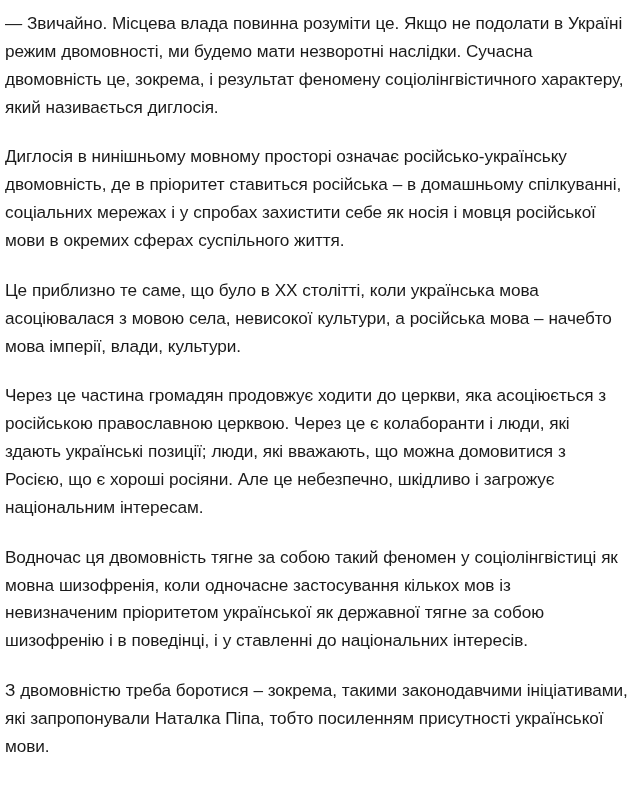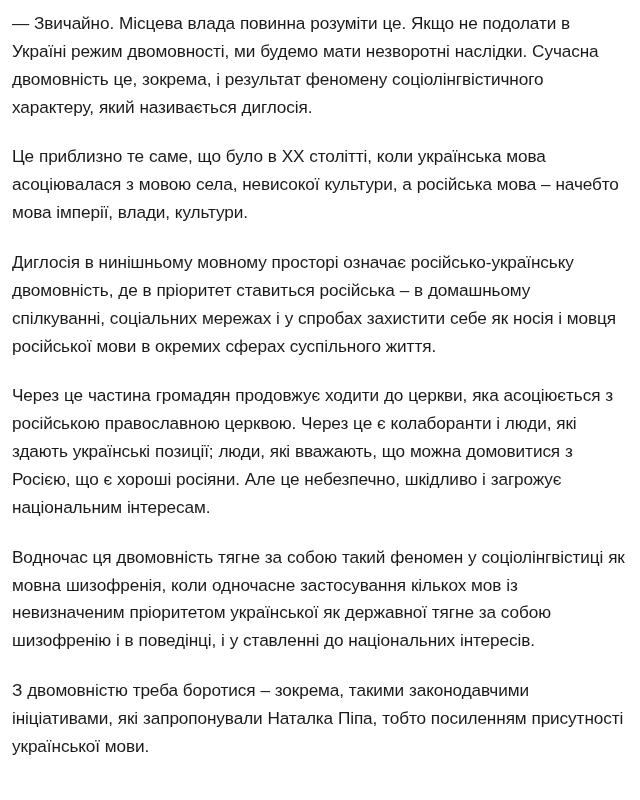--- a/index.html
+++ b/index.html
@@ -11,38 +11,38 @@
     width: 640px;
     height: 800px;
     font-family: "Liberation Sans", sans-serif;
     color: #1a1a1a;
     overflow: hidden;
   }
   .article {
     box-sizing: border-box;
     width: 640px;
     height: 800px;
-    padding: 10px 12px 0 12px;
+    padding: 10px 12px 0 5px;
   }
   .para {
     margin: 0 0 22px 0;
     font-size: 17.2px;
     line-height: 1.62;
     letter-spacing: -0.1px;
     color: #1a1a1a;
     text-align: left;
     word-spacing: 0.2px;
   }
   .para:last-child {
     margin-bottom: 8px;
   }
 </style>
 </head>
 <body>
 
 <div class="article">
   <p class="para">— Звичайно. Місцева влада повинна розуміти це. Якщо не подолати в Україні режим двомовності, ми будемо мати незворотні наслідки. Сучасна двомовність це, зокрема, і результат феномену соціолінгвістичного характеру, який називається диглосія.</p>
+  <p class="para">Диглосія в нинішньому мовному просторі означає російсько-українську двомовність, де в пріоритет ставиться російська – в домашньому спілкуванні, соціальних мережах і у спробах захистити себе як носія і мовця російської мови в окремих сферах суспільного життя.</p>
   <p class="para">Це приблизно те саме, що було в ХХ столітті, коли українська мова асоціювалася з мовою села, невисокої культури, а російська мова – начебто мова імперії, влади, культури.</p>
-  <p class="para">Диглосія в нинішньому мовному просторі означає російсько-українську двомовність, де в пріоритет ставиться російська – в домашньому спілкуванні, соціальних мережах і у спробах захистити себе як носія і мовця російської мови в окремих сферах суспільного життя.</p>
   <p class="para">Через це частина громадян продовжує ходити до церкви, яка асоціюється з російською православною церквою. Через це є колаборанти і люди, які здають українські позиції; люди, які вважають, що можна домовитися з Росією, що є хороші росіяни. Але це небезпечно, шкідливо і загрожує національним інтересам.</p>
   <p class="para">Водночас ця двомовність тягне за собою такий феномен у соціолінгвістиці як мовна шизофренія, коли одночасне застосування кількох мов із невизначеним пріоритетом української як державної тягне за собою шизофренію і в поведінці, і у ставленні до національних інтересів.</p>
   <p class="para">З двомовністю треба боротися – зокрема, такими законодавчими ініціативами, які запропонували Наталка Піпа, тобто посиленням присутності української мови.</p>
 </div>
 
 </body></html>

